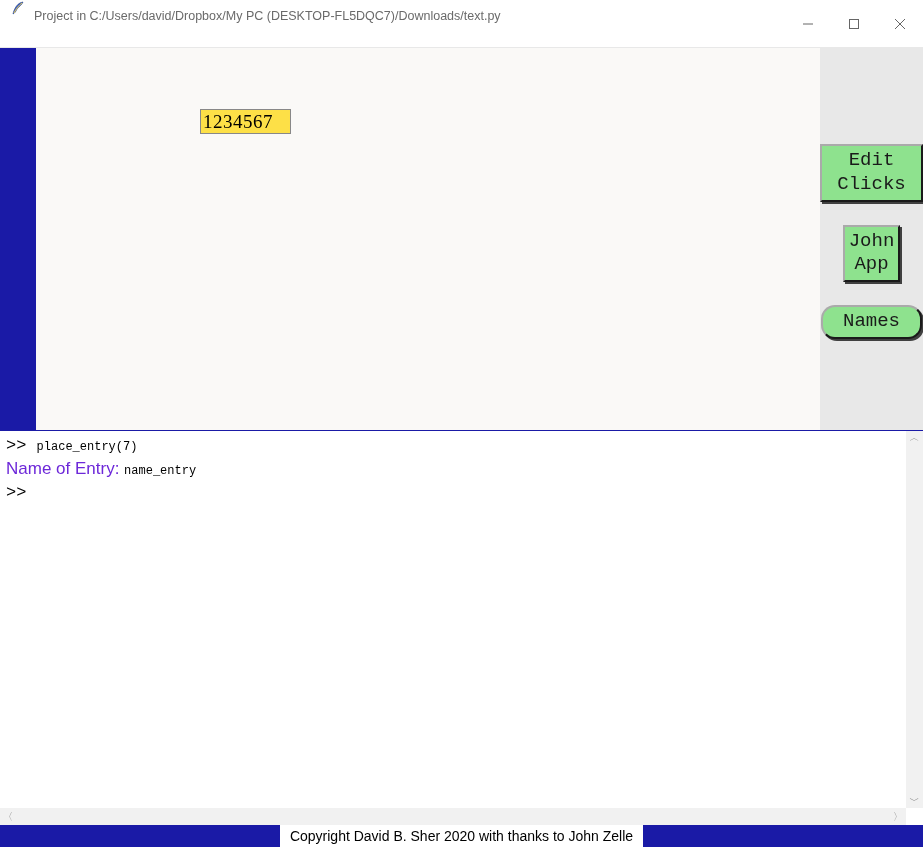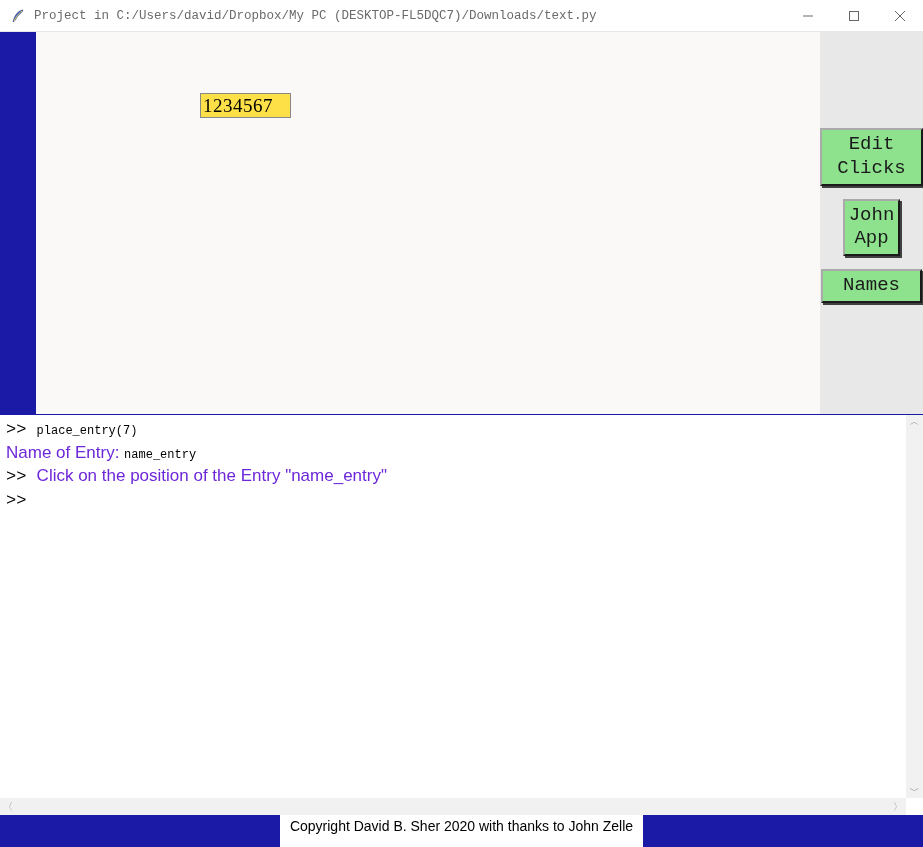--- a/index.html
+++ b/index.html
@@ -7,27 +7,26 @@
       width: 923px;
       height: 847px;
       font-family: "Segoe UI", Tahoma, sans-serif;
       background: #ffffff;
       overflow: hidden;
       display: flex;
       flex-direction: column;
     }
     
     .titlebar {
-      height: 32px;
-      background: #ffffff;
-      display: flex;
-      align-items: center;
+      height: 48px;
+      background: #ffffff;
+      display: flex;
+      align-items: flex-start;
       border-bottom: 1px solid #e8e8e8;
       flex-shrink: 0;
-      font-family: Liberation Mono, monospace;
     }
     .titlebar-icon {
       width: 16px;
       height: 16px;
       margin-left: 10px;
       margin-right: 8px;
       display: inline-block;
     }
     .titlebar-text {
       flex: 1;
@@ -73,39 +72,40 @@
       flex: 1;
     }
     .sidebar-panel {
       width: 103px;
       background: #e8e8e8;
       flex-shrink: 0;
       display: flex;
       flex-direction: column;
       align-items: center;
       padding-top: 96px;
-      gap: 13px;
+      gap: 23px;
     }
     .green-btn {
       background: #8ee28e;
       border: 2px solid #1a1a1a;
       border-left-color: #aaa;
       border-top-color: #aaa;
       font-family: "Courier New", monospace;
       font-size: 19px;
       line-height: 1.25;
       text-align: center;
       padding: 3px 4px;
       box-shadow: 2px 2px 0 #404040;
       color: #1a1a1a;
       white-space: pre;
       cursor: pointer;
     }
     .green-btn.names {
       padding: 3px 20px;
+      border-radius: 14px;
     }
     .green-btn.full {
       width: 100%;
     }
 
     .entry-box {
       position: absolute;
       left: 164px;
       top: 61px;
       width: 91px;
@@ -164,21 +164,21 @@
       margin-right: 17px;
       margin-bottom: 17px;
     }
     .console .line { white-space: nowrap; }
     .mono { font-family: "Courier New", monospace; font-size: 12px; }
     .green-text { color: #6d28d9; font-family: Arial, sans-serif; }
     .prompt { font-family: "Courier New", monospace; color: #000; }
 
     
     .footer {
-      height: 32px;
+      height: 22px;
       background: #1a1aa6;
       display: flex;
       justify-content: center;
       flex-shrink: 0;
     }
     .footer-label {
       background: #ffffff;
       color: #000;
       font-family: Arial, sans-serif;
       font-size: 14px;
@@ -238,23 +238,20 @@
 
 <div class="console-wrapper">
   <div class="console">
     <div class="line">
       <span class="prompt">&gt;&gt; </span><span class="mono">place_entry(7)</span>
     </div>
     <div class="line">
       <span class="green-text">Name of Entry: </span><span class="mono">name_entry</span>
     </div>
     <div class="line">
-      <span class="prompt">&gt;&gt;  </span><span class="green-text">Click on the position of the Entry "name_entry"</span>
-    </div>
-    <div class="line">
       <span class="prompt">&gt;&gt;  </span>
     </div>
   </div>
   <div class="console-scroll">
     <span class="scroll-arrow">︿</span>
     <span class="scroll-arrow">﹀</span>
   </div>
   <div class="console-scroll-h">
     <span class="scroll-arrow">〈</span>
     <span class="scroll-arrow">〉</span>

